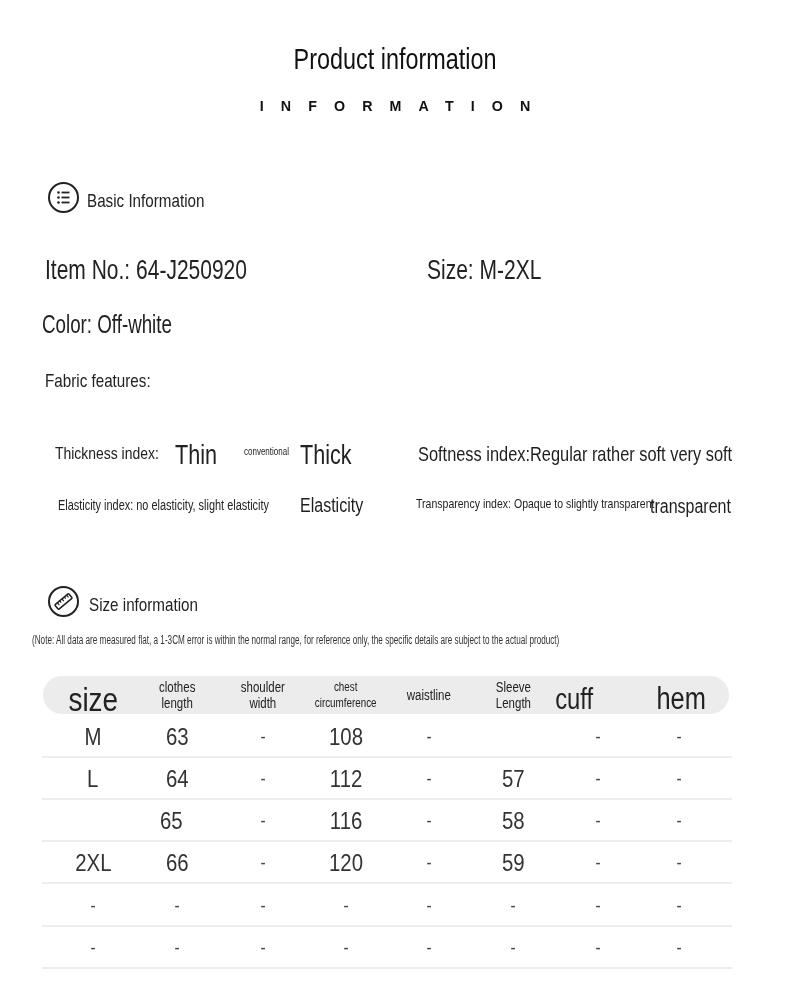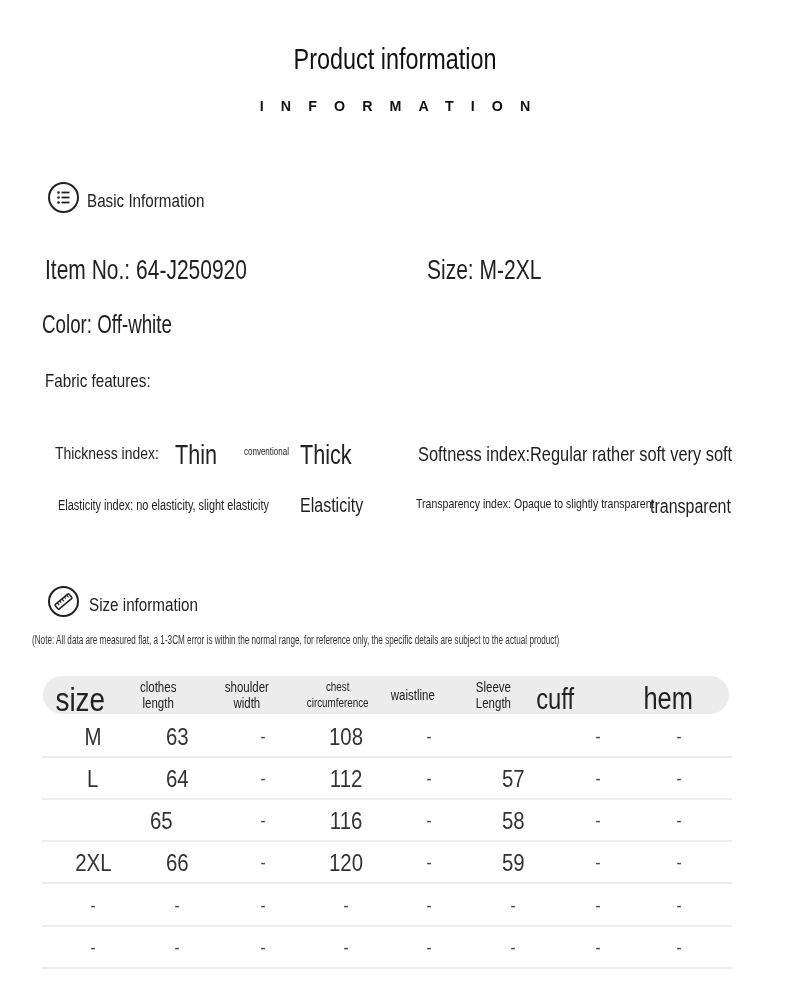--- a/index.html
+++ b/index.html
@@ -18,21 +18,21 @@
     .mid-info { font-size: 25px; transform: scaleX(0.75); color: #222; }
     .small-info { font-size: 19px; transform: scaleX(0.8); color: #222; }
     .fab-label { font-size: 17px; transform: scaleX(0.82); color: #222; }
     .fab-big { font-size: 27px; transform: scaleX(0.8); color: #222; }
     .fab-tiny { font-size: 10px; transform: scaleX(0.8); color: #222; }
     .fab-small { font-size: 14px; transform: scaleX(0.78); color: #222; }
 
     #note { left: 32px; top: 633px; font-size: 12px; transform: scaleX(0.68); color: #333; }
 
     #header-pill { position: absolute; left: 43px; top: 676px; width: 686px; height: 38px; background: #ececec; border-radius: 19px; }
-    .th { position: absolute; top: 676px; height: 38px; display: flex; align-items: center; justify-content: flex-start; text-align: center; color: #222; }
+    .th { position: absolute; top: 676px; height: 38px; display: flex; align-items: center; justify-content: center; text-align: center; color: #222; }
     .th .lbl { display: inline-block; transform: scaleX(0.82); line-height: 16px; font-size: 14px; white-space: pre-line; }
     .th .lbl.small { font-size: 12px; line-height: 16px; }
     .th .lbl.big { font-size: 34px; line-height: 38px; transform: scaleX(0.82); font-weight: 400; margin-top: 8px; }
 
     .row { position: absolute; left: 42px; width: 690px; height: 42px; }
     .row .sep { position: absolute; left: 0; right: 0; bottom: 0; height: 2px; background: #ededed; }
     .cell { position: absolute; top: 0; height: 42px; display: flex; align-items: center; justify-content: center; font-size: 24px; color: #333; font-weight: 300; }
     .cell span { display: inline-block; transform: scaleX(0.85); }
     .cell.dash span { font-size: 18px; color: #444; }
   </style>
@@ -166,21 +166,21 @@
       </div>
       <div class="cell dash" style="left: 516px; width: 80px;">
         <span>-</span>
       </div>
       <div class="cell dash" style="left: 597px; width: 80px;">
         <span>-</span>
       </div>
       <div class="sep"></div>
     </div>
     <div class="row" style="top: 800px;">
-      <div class="cell" style="left: 79px; width: 80px;">
+      <div class="cell" style="left: 89px; width: 80px;">
         <span>65</span>
       </div>
       <div class="cell dash" style="left: 181px; width: 80px;">
         <span>-</span>
       </div>
       <div class="cell" style="left: 264px; width: 80px;">
         <span>116</span>
       </div>
       <div class="cell dash" style="left: 347px; width: 80px;">
         <span>-</span>

